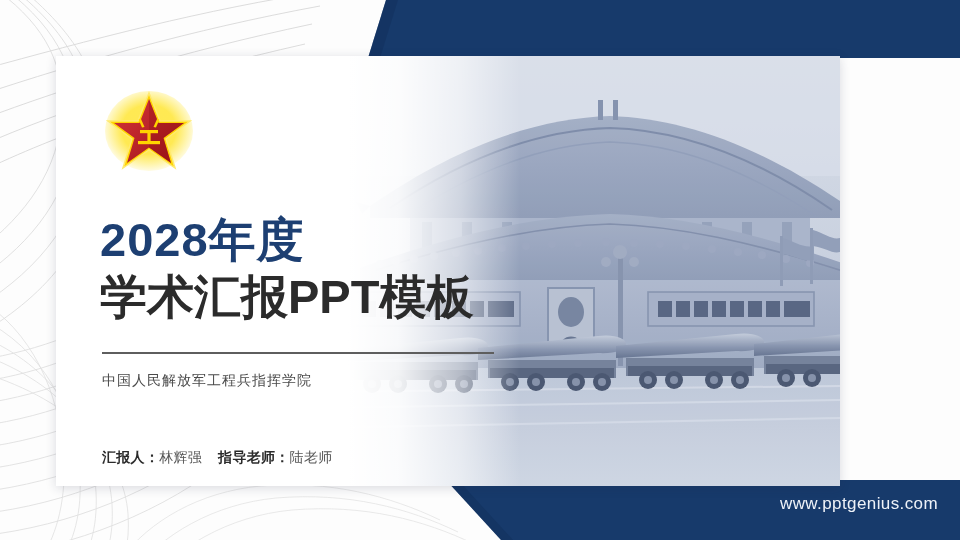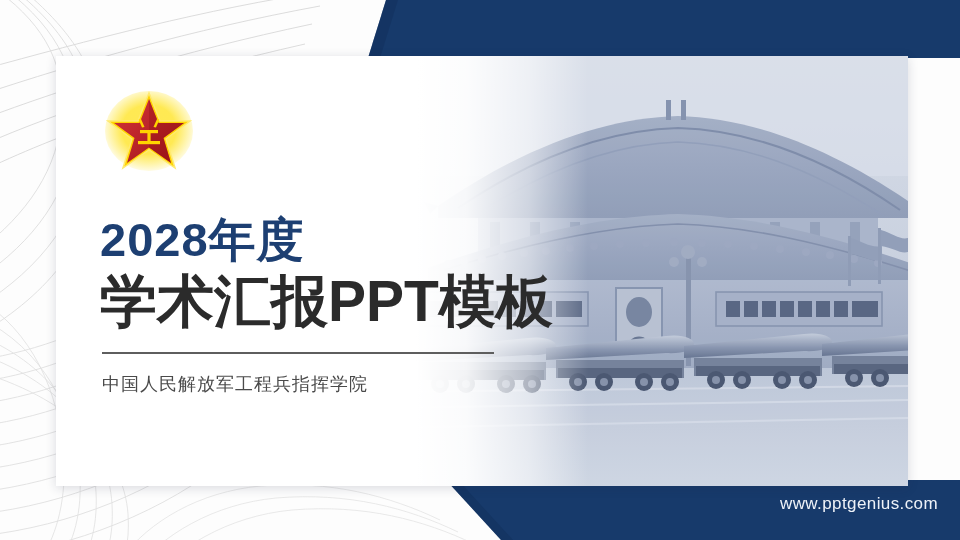--- a/index.html
+++ b/index.html
@@ -13,21 +13,21 @@
 
   
   .bg-pattern{position:absolute;inset:0;z-index:0;}
 
   
   .navy-top{position:absolute;left:0;top:0;width:960px;height:58px;z-index:1;}
   .navy-bottom{position:absolute;left:0;bottom:0;width:960px;height:60px;z-index:1;}
 
   
   .card{
-    position:absolute;left:56px;top:56px;width:852px;height:430px;
+    position:absolute;left:56px;top:56px;width:784px;height:430px;
     background:#ffffff;z-index:2;
     box-shadow:0 2px 10px rgba(30,40,70,.16);
     overflow:hidden;
   }
 
   
   .photo{
     position:absolute;right:0;top:0;width:530px;height:430px;overflow:hidden;
   }
   .photo svg{display:block;width:530px;height:430px;}
@@ -43,29 +43,29 @@
   .emblem{position:absolute;left:47px;top:33px;width:92px;height:88px;}
   .emblem svg{display:block;width:92px;height:88px;}
 
   .title-year{
     position:absolute;left:44px;top:160px;
     font-size:47px;font-weight:bold;color:#1d3f72;letter-spacing:1px;
     line-height:1;white-space:nowrap;
   }
   .title-main{
     position:absolute;left:44px;top:217px;
-    font-size:57px;font-weight:bold;color:#2b2b2b;letter-spacing:0px;
+    font-size:47px;font-weight:bold;color:#2b2b2b;letter-spacing:0px;
     line-height:1;white-space:nowrap;
   }
   .divider{
     position:absolute;left:46px;top:296px;width:392px;height:2px;background:#5e5e5e;
   }
   .subtitle{
     position:absolute;left:46px;top:316px;
-    font-size:18px;color:#4a4a4a;letter-spacing:1px;white-space:nowrap;
+    font-size:14px;color:#4a4a4a;letter-spacing:1px;white-space:nowrap;
   }
   .presenter{
     position:absolute;left:46px;top:393px;
     font-size:14px;color:#3b3b3b;white-space:nowrap;letter-spacing:.3px;
   }
   .presenter b{font-weight:bold;color:#2b2b2b;}
   .presenter .val{font-weight:normal;color:#555;}
   .presenter .gap{display:inline-block;width:16px;}
 
   .site{
@@ -361,19 +361,22 @@
             <rect x="35" y="52" width="22" height="3.2"></rect>
           </g>
         </svg>
       </div>
 
       <div class="title-year">2028年度</div>
       <div class="title-main">学术汇报PPT模板</div>
       <div class="divider"></div>
       <div class="subtitle">中国人民解放军工程兵指挥学院</div>
 
+      <div class="presenter">
+        <b>汇报人：</b><span class="val">林辉强</span><span class="gap"></span><b>指导老师：</b><span class="val">陆老师</span>
+      </div>
 
     </div>
   </div>
 
   <div class="site">www.pptgenius.com</div>
 
 </div>
 
 </body></html>

